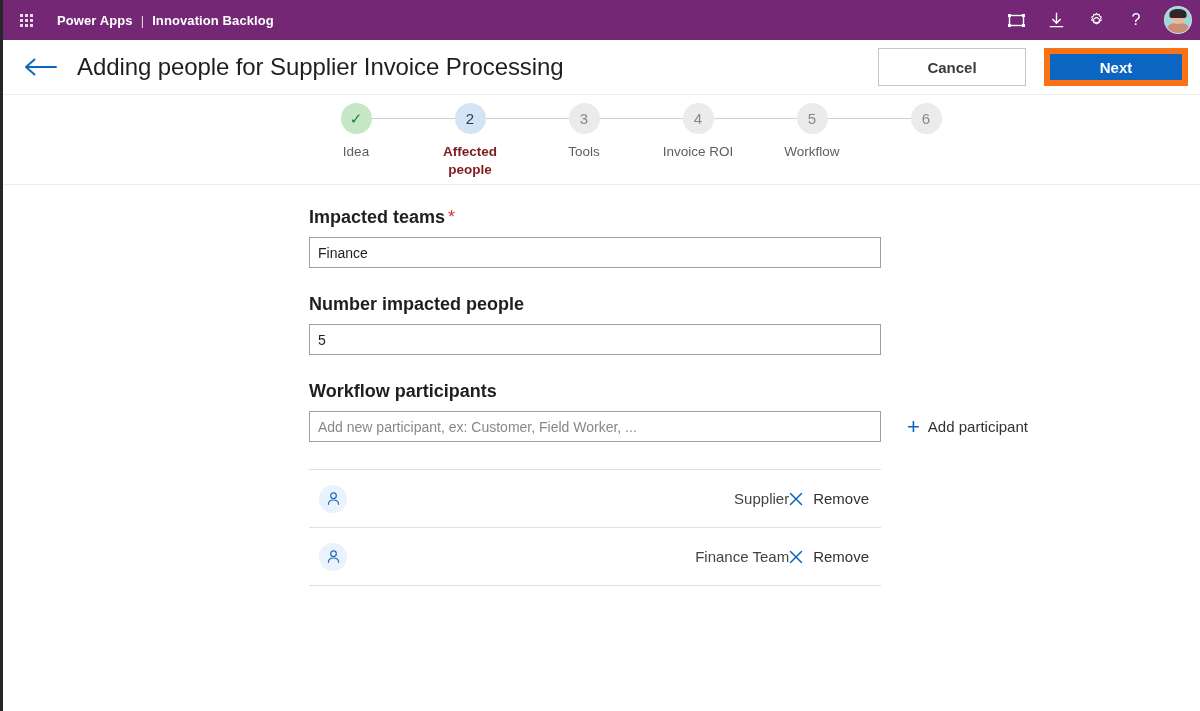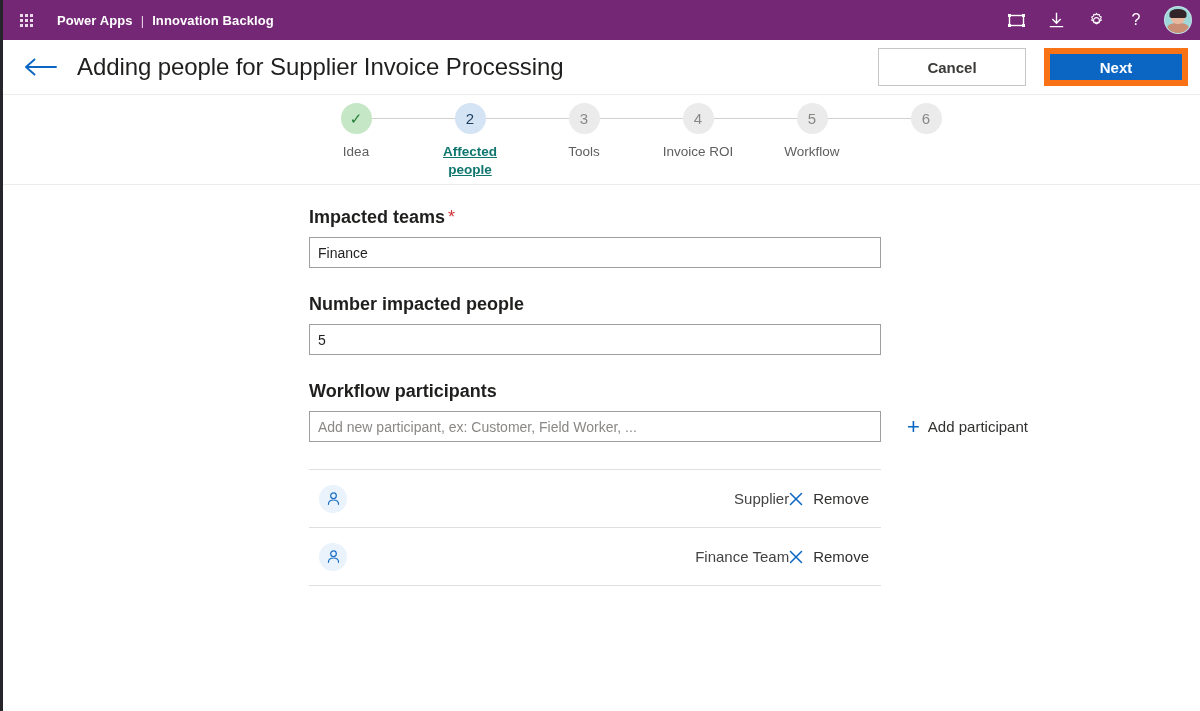--- a/index.html
+++ b/index.html
@@ -243,23 +243,22 @@
   }
   .step .step-label {
     margin-top: 9px;
     font-size: 13.5px;
     color: #605e5c;
     text-align: center;
     line-height: 18px;
     max-width: 96px;
   }
   .step.active .step-label {
-    color: #0f766e;
+    color: #7f1d1d;
     font-weight: bold;
-    text-decoration: underline;
   }
 
   
   .form-area {
     padding: 22px 0 16px 0;
   }
   .form-inner {
     margin-left: 306px;
     width: 730px;
   }

